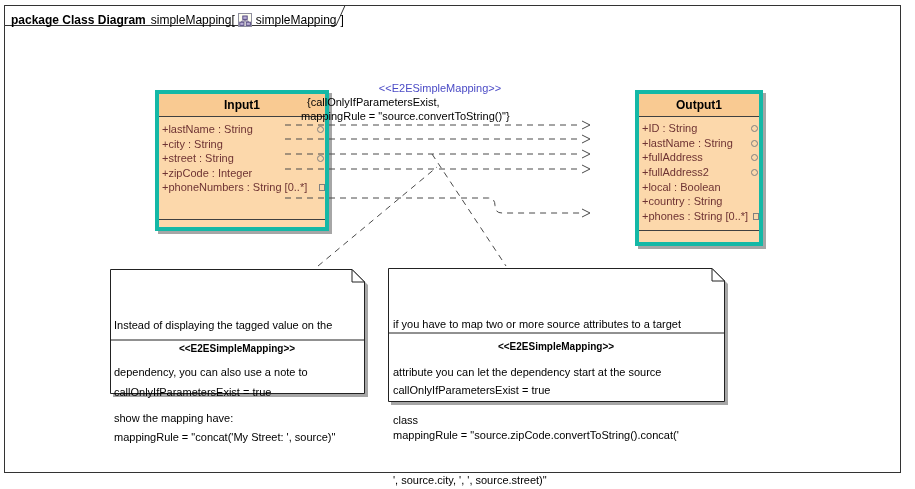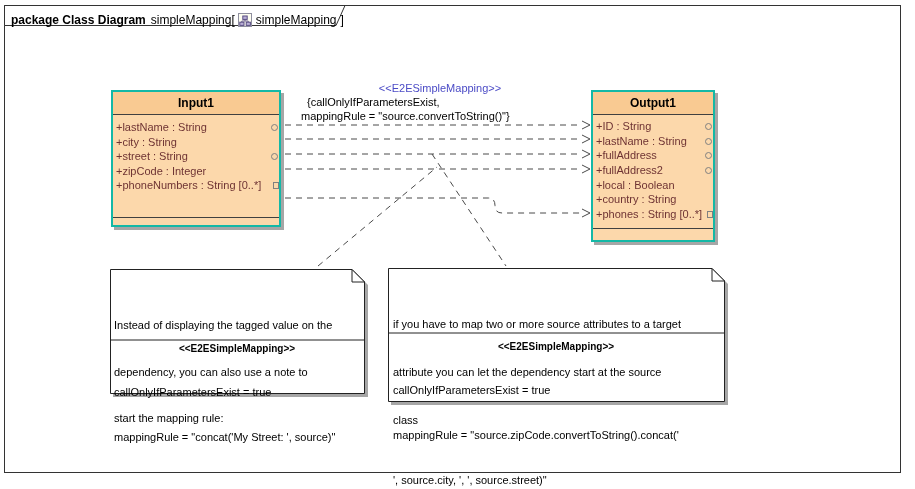--- a/index.html
+++ b/index.html
@@ -5,22 +5,22 @@
   html,body{margin:0;padding:0;background:#fff;}
   #canvas{position:relative;width:915px;height:489px;background:#ffffff;overflow:hidden;
           font-family:"Liberation Sans", sans-serif;}
   #frame{position:absolute;left:4px;top:5px;width:895px;height:466px;border:1px solid #333;}
   
   #tab-text{position:absolute;left:11px;top:7px;height:26px;display:flex;align-items:center;
             font-size:12px;color:#000;white-space:pre;}
   #tab-text .kw{font-weight:bold;margin-right:5px;}
   #tab-text .icon{margin:0 4px 0 3px;display:inline-block;line-height:0;}
   
-  .uml-class{position:absolute;border:2px solid #14b8a6;background:#fcd8ab;
-             box-shadow:3px 3px 0 #a6a6a6;}
+  .uml-class{position:absolute;border:4px solid #14b8a6;background:#fcd8ab;
+             box-shadow:3px 3px 0 #a6a6a6;margin-left:44px;}
   .uml-class .hdr{height:22px;line-height:22px;text-align:center;font-size:12px;font-weight:bold;
                   color:#000;background:#f9ca92;border-bottom:1px solid #404040;}
   .uml-class .attrs{border-bottom:1px solid #404040;overflow:hidden;}
   .attr-row{position:relative;font-size:11px;color:#6e3333;padding-left:3px;white-space:nowrap;}
   #input1 .attr-row{line-height:14.5px;height:14.5px;}
   #output1 .attr-row{line-height:14.7px;height:14.7px;}
   .port-circle{position:absolute;right:1px;top:4px;width:5px;height:5px;border:1px solid #808080;
                border-radius:50%;}
   .port-square{position:absolute;right:0px;top:4px;width:4px;height:5px;border:1px solid #808080;}
   #input1{left:111px;top:90px;width:166px;height:133px;}
@@ -124,21 +124,21 @@
         </svg></span><span>simpleMapping</span><span style="margin-left:4px">]</span>
   </div>
 
   <div id="map-stereo" class="maplabel">&lt;&lt;E2ESimpleMapping&gt;&gt;</div>
   <div id="map-tag1" class="maplabel">{callOnlyIfParametersExist,</div>
   <div id="map-tag2" class="maplabel">mappingRule = "source.convertToString()"}</div>
 
   <div id="noteL-body" class="note-text note-body">
     <div>Instead of displaying the tagged value on the</div>
     <div>dependency, you can also use a note to</div>
-    <div>start the mapping rule:</div>
+    <div>show the mapping have:</div>
   </div>
   <div id="noteL-stereo" class="note-text note-stereo">&lt;&lt;E2ESimpleMapping&gt;&gt;</div>
   <div id="noteL-tags" class="note-text note-tags">
     <div>callOnlyIfParametersExist = true</div>
     <div>mappingRule = "concat('My Street: ', source)"</div>
   </div>
 
   <div id="noteR-body" class="note-text note-body">
     <div>if you have to map two or more source attributes to a target</div>
     <div>attribute you can let the dependency start at the source</div>

